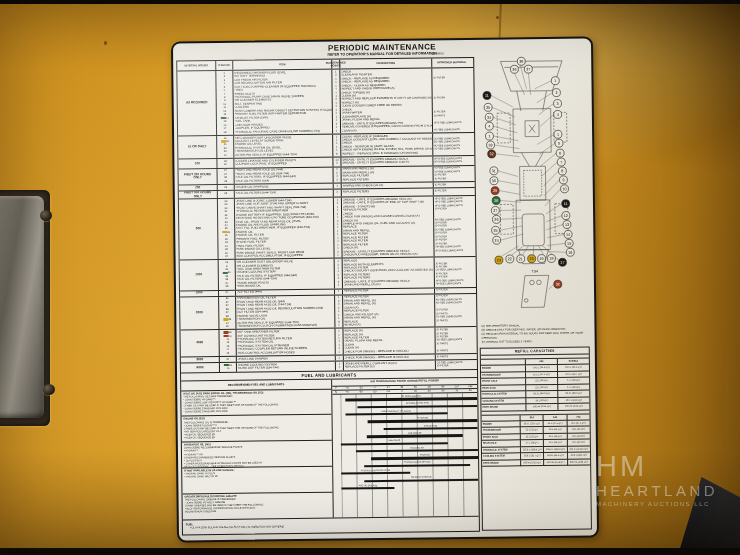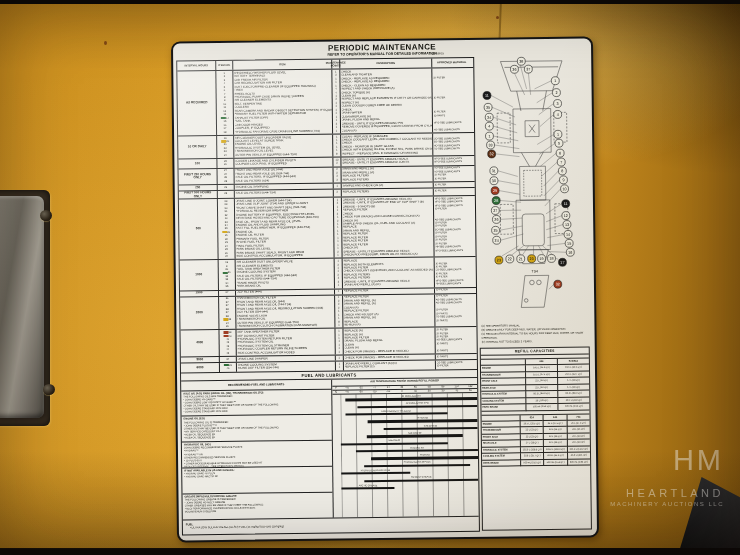--- a/index.html
+++ b/index.html
@@ -87,23 +87,23 @@
   .rf-hl{border-left:none;}
   .rf-l{font-size:2.4px;font-weight:bold;padding:.8px 0 .8px 1px;line-height:3.9px;white-space:nowrap;overflow:hidden;}
   .rf-v{font-size:2.25px;text-align:center;border-left:.5px solid #222;padding:.8px 0;line-height:3.9px;white-space:nowrap;overflow:hidden;}
 
   .dark-corner{position:absolute;right:0;bottom:0;width:62px;height:78px;z-index:10;
     background:linear-gradient(200deg,#2e2e2e,#0d0d0d);
     clip-path:polygon(38% 0, 100% 26%, 100% 100%, 0 100%);}
   .strip-top{position:absolute;top:0;left:0;right:0;height:4px;background:#0a0908;z-index:12;}
   .strip-bottom{position:absolute;bottom:0;left:0;right:0;height:7px;z-index:11;
     background:linear-gradient(to right, rgba(14,11,8,.95), #0b0908);}
-  .watermark{position:absolute;right:16px;bottom:48px;width:138px;text-align:right;color:rgba(235,232,225,.48);z-index:20;}
+  .watermark{position:absolute;right:6px;bottom:48px;width:138px;text-align:left;color:rgba(235,232,225,.48);z-index:20;}
   .wm-logo{font-size:29px;letter-spacing:3px;line-height:28px;}
-  .wm-name{font-size:11px;letter-spacing:3.5px;margin-top:13px;}
+  .wm-name{font-size:15px;letter-spacing:3.5px;margin-top:2px;}
   .wm-sub{font-size:6px;letter-spacing:1.5px;margin-top:2.5px;}
 </style>
 </head>
 <body>
 
 <div class="photo">
   <div class="panel"></div>
   <div class="seam"></div>
 
   <div class="handle-recess">

